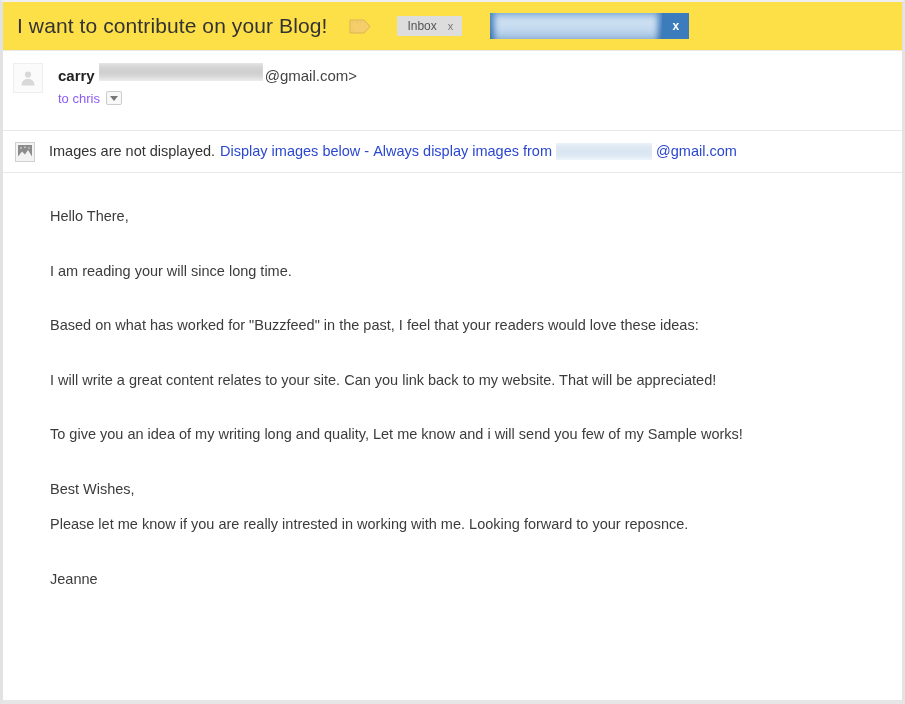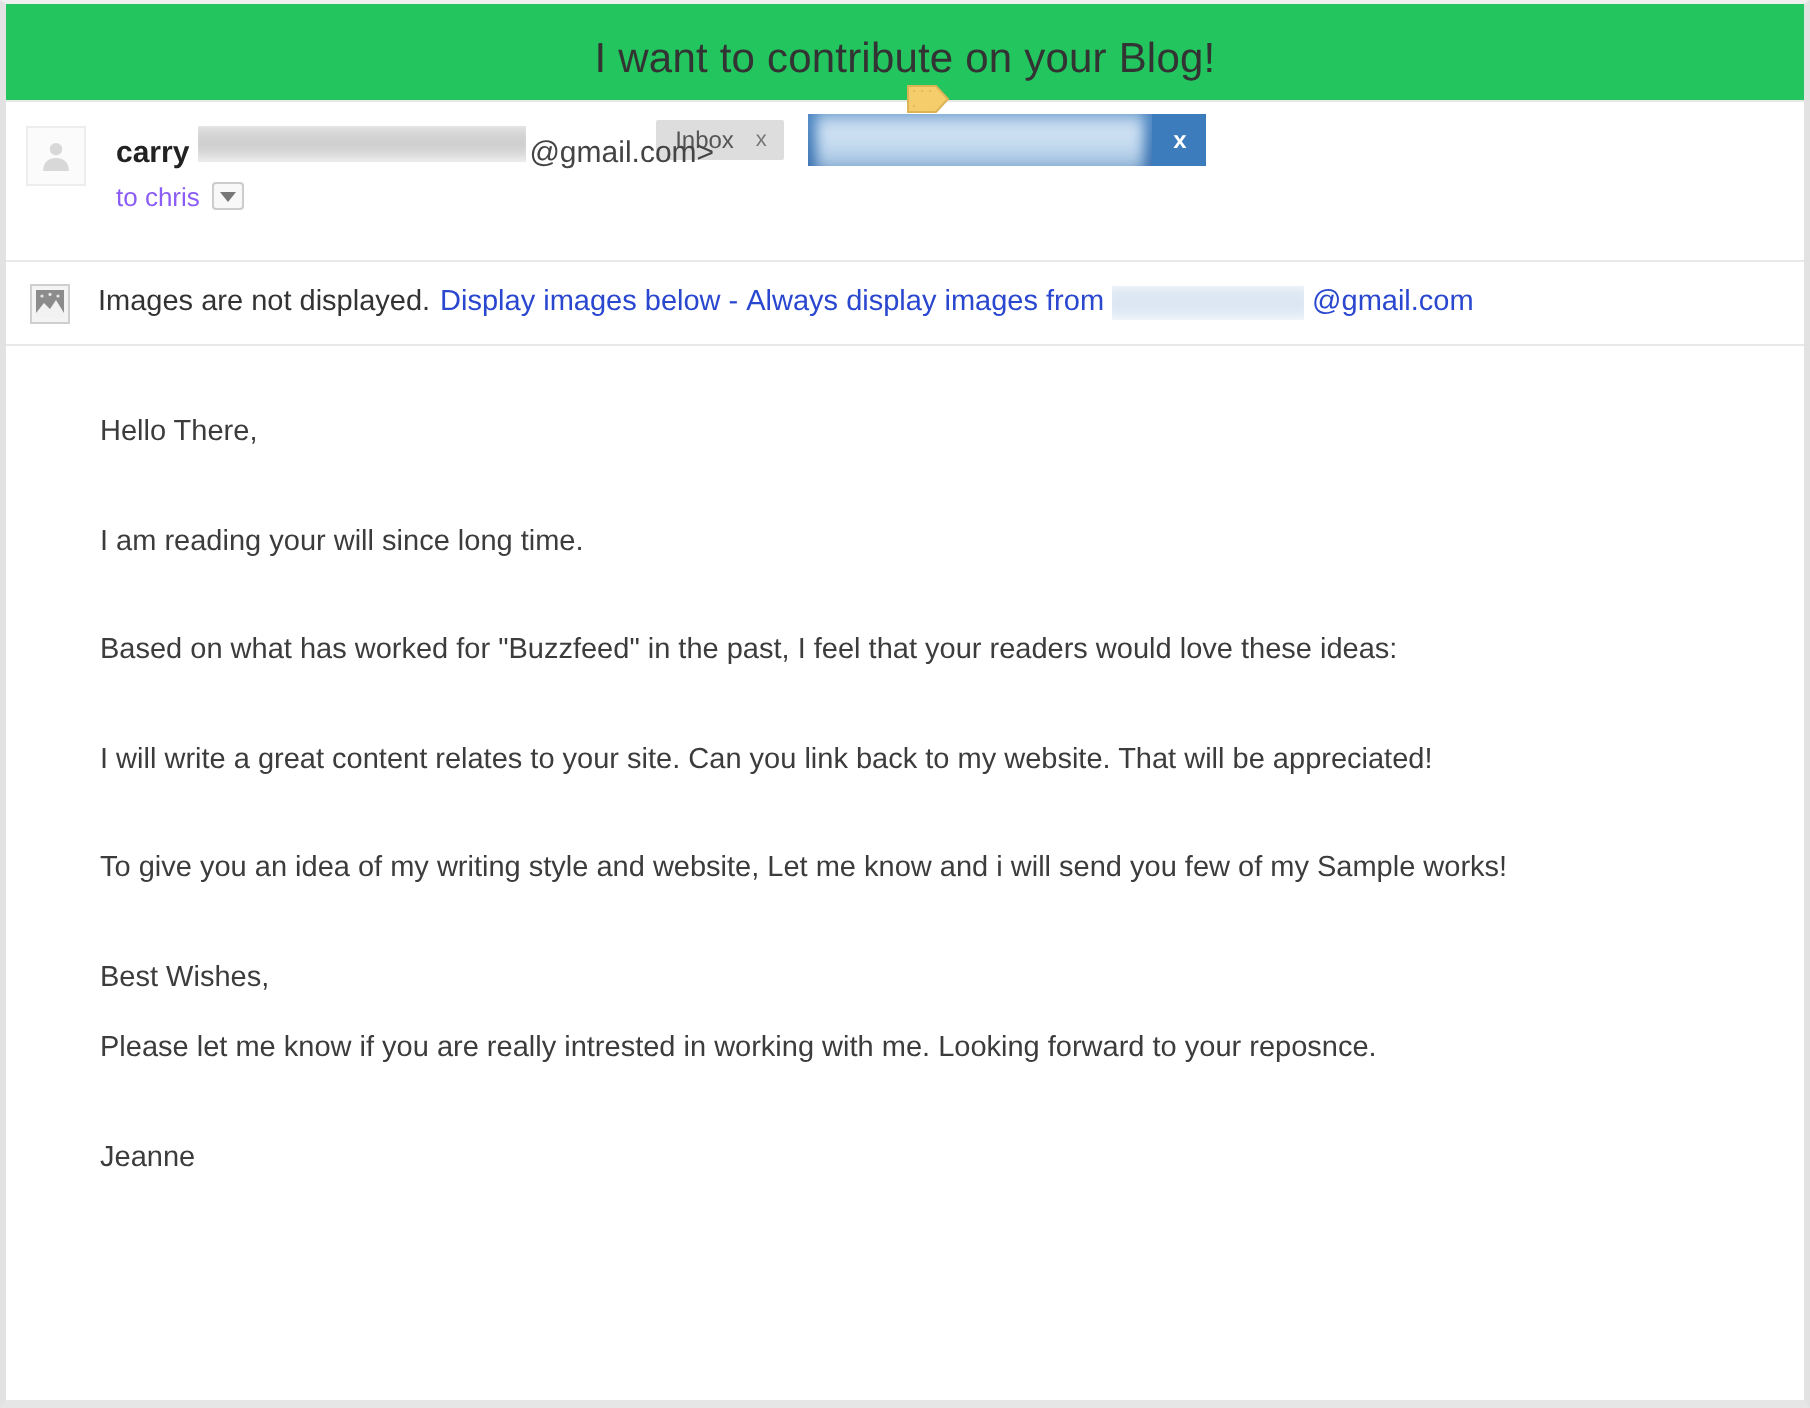--- a/index.html
+++ b/index.html
@@ -29,22 +29,21 @@
   }
 
   
   #subject-row {
     box-sizing: border-box;
     height: 49px;
     display: flex;
     align-items: center;
     padding: 16px 14px;
     border-bottom: 1px solid #e8e8e8;
-    background: #22c55e;
-    flex-direction: column;
+    background: #fde047;
   }
   #subject-text {
     font-size: 21px;
     color: #333333;
     letter-spacing: 0.1px;
     white-space: nowrap;
   }
 
   
   .label-icon {
@@ -52,21 +51,21 @@
     flex: 0 0 auto;
     display: block;
     cursor: pointer;
   }
 
   
   #tag-area {
     display: flex;
     align-items: center;
     margin-left: 26px;
-    gap: 0;
+    gap: 16px;
   }
   .chip {
     box-sizing: border-box;
     height: 20px;
     display: inline-flex;
     align-items: center;
     font-size: 12px;
     white-space: nowrap;
     cursor: pointer;
   }
@@ -362,19 +361,19 @@
       </span>
       <span class="notice-link" style="margin-left:0">@gmail.com</span>
     </div>
   </div>
 
   <div id="message-body">
     <p class="body-para">Hello There,</p>
     <p class="body-para">I am reading your will since long time.</p>
     <p class="body-para">Based on what has worked for "Buzzfeed" in the past, I feel that your readers would love these ideas:</p>
     <p class="body-para">I will write a great content relates to your site. Can you link back to my website. That will be appreciated!</p>
-    <p class="body-para">To give you an idea of my writing style and website, Let me know and i will send you few of my Sample works!</p>
+    <p class="body-para">To give you an idea of my writing long and quality, Let me know and i will send you few of my Sample works!</p>
     <p class="body-para tight">Best Wishes,</p>
     <p class="body-para">Please let me know if you are really intrested in working with me. Looking forward to your reposnce.</p>
     <p class="body-para last">Jeanne</p>
   </div>
 
 </div>
 
 </body></html>

